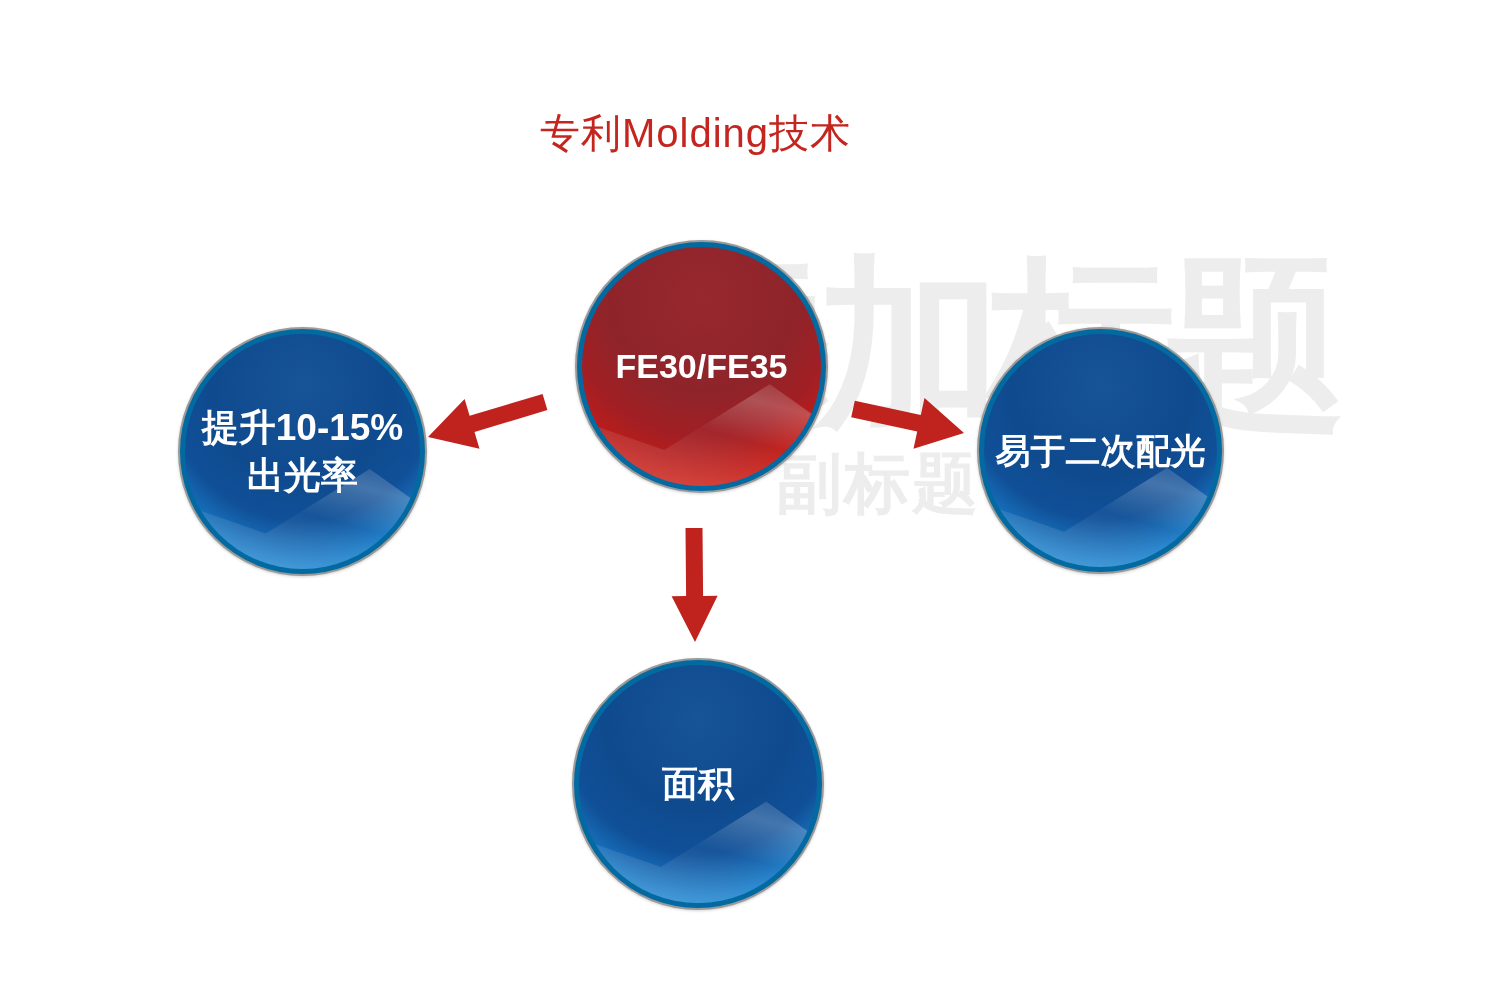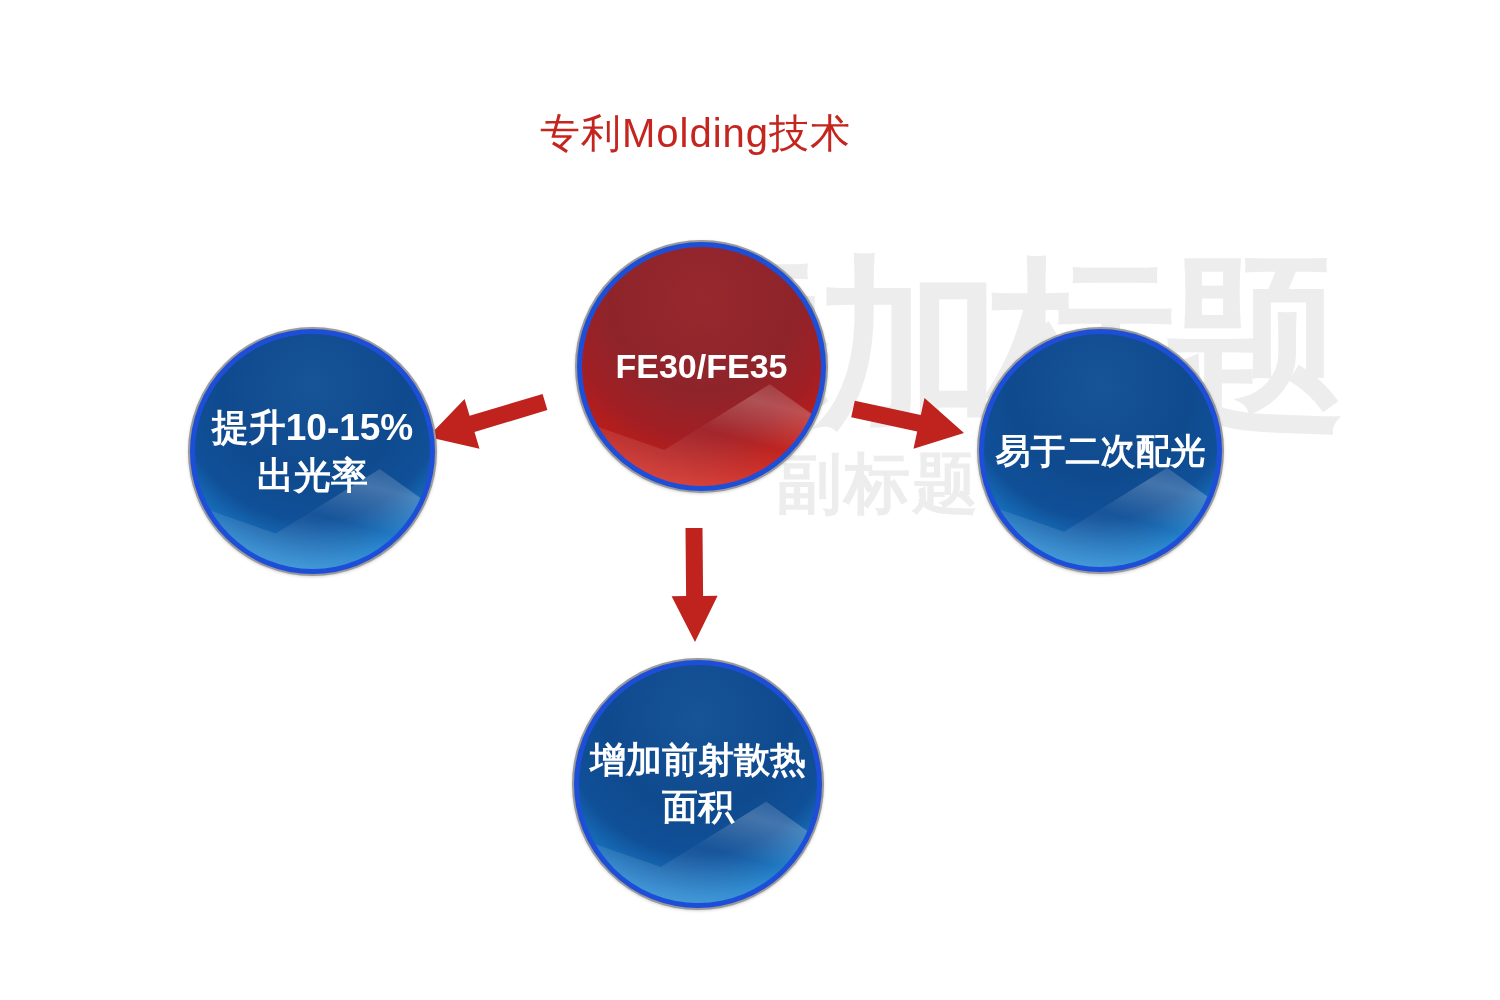--- a/index.html
+++ b/index.html
@@ -14,37 +14,37 @@
   
   .title{
     position:absolute;left:540px;top:106px;z-index:2;
     font-size:40px;font-weight:normal;letter-spacing:1px;color:var(--title_red);white-space:nowrap;
   }
   
   #arrows{position:absolute;left:0;top:0;width:1500px;height:1000px;z-index:2;}
   
   .circle{
     position:absolute;z-index:3;box-sizing:border-box;border-radius:50%;
-    border:2px solid var(--ring_gray);background:#1d4ed8;padding:5px;
+    border:2px solid var(--ring_gray);background:#0369a1;padding:5px;
     box-shadow:0 1px 3px rgba(0,0,0,.18);
   }
   .disc{
     width:100%;height:100%;border-radius:50%;position:relative;overflow:hidden;
     display:flex;flex-direction:column;align-items:center;justify-content:center;
     text-align:center;color:var(--label_white);font-weight:bold;
   }
   .disc::after{ 
     content:"";position:absolute;left:-15%;bottom:-8%;width:130%;height:55%;
     background:linear-gradient(15deg,rgba(255,255,255,.30),rgba(255,255,255,.03) 55%,rgba(255,255,255,.22) 75%,rgba(255,255,255,0) 100%);
     clip-path:polygon(0 100%,10% 35%,38% 58%,72% 8%,100% 55%,100% 100%);
   }
   .disc-red{background:radial-gradient(circle at 50% 22%,#97282e 0%,var(--red_dark) 42%,#a21f24 62%,#c51c16 80%,var(--red_bright) 94%);}
   .disc-blue{background:radial-gradient(circle at 50% 22%,#175397 0%,var(--blue_dark) 42%,#105098 62%,#1a7cc8 80%,var(--blue_bright) 94%);}
   .pos-center{left:575px;top:240px;width:253px;height:253px;}
-  .pos-left  {left:188px;top:327px;width:249px;height:249px;}
+  .pos-left  {left:178px;top:327px;width:249px;height:249px;}
   .pos-right {left:977px;top:327px;width:247px;height:247px;}
   .pos-bottom{left:572px;top:658px;width:252px;height:252px;}
   .l1,.l2{display:block;white-space:nowrap;}
   .pos-center .l1,.pos-center .l2{font-size:34px;line-height:1.32;}
   .pos-left .l1,.pos-left .l2{font-size:37px;line-height:1.28;}
   .pos-right .l1{font-size:35px;line-height:1.3;}
   .pos-bottom .l1,.pos-bottom .l2{font-size:36px;line-height:1.3;}
   
   .pos-right .disc{justify-content:center;}
 </style>
@@ -78,18 +78,17 @@
   </div>
 
   <div class="circle pos-right">
     <div class="disc disc-blue">
       <span class="l1">易于二次配光</span>
     </div>
   </div>
 
   <div class="circle pos-bottom">
     <div class="disc disc-blue">
-      <span class="l1">增加前射散热</span>
       <span class="l2">面积</span>
     </div>
   </div>
 
 </div>
 
 </body></html>

